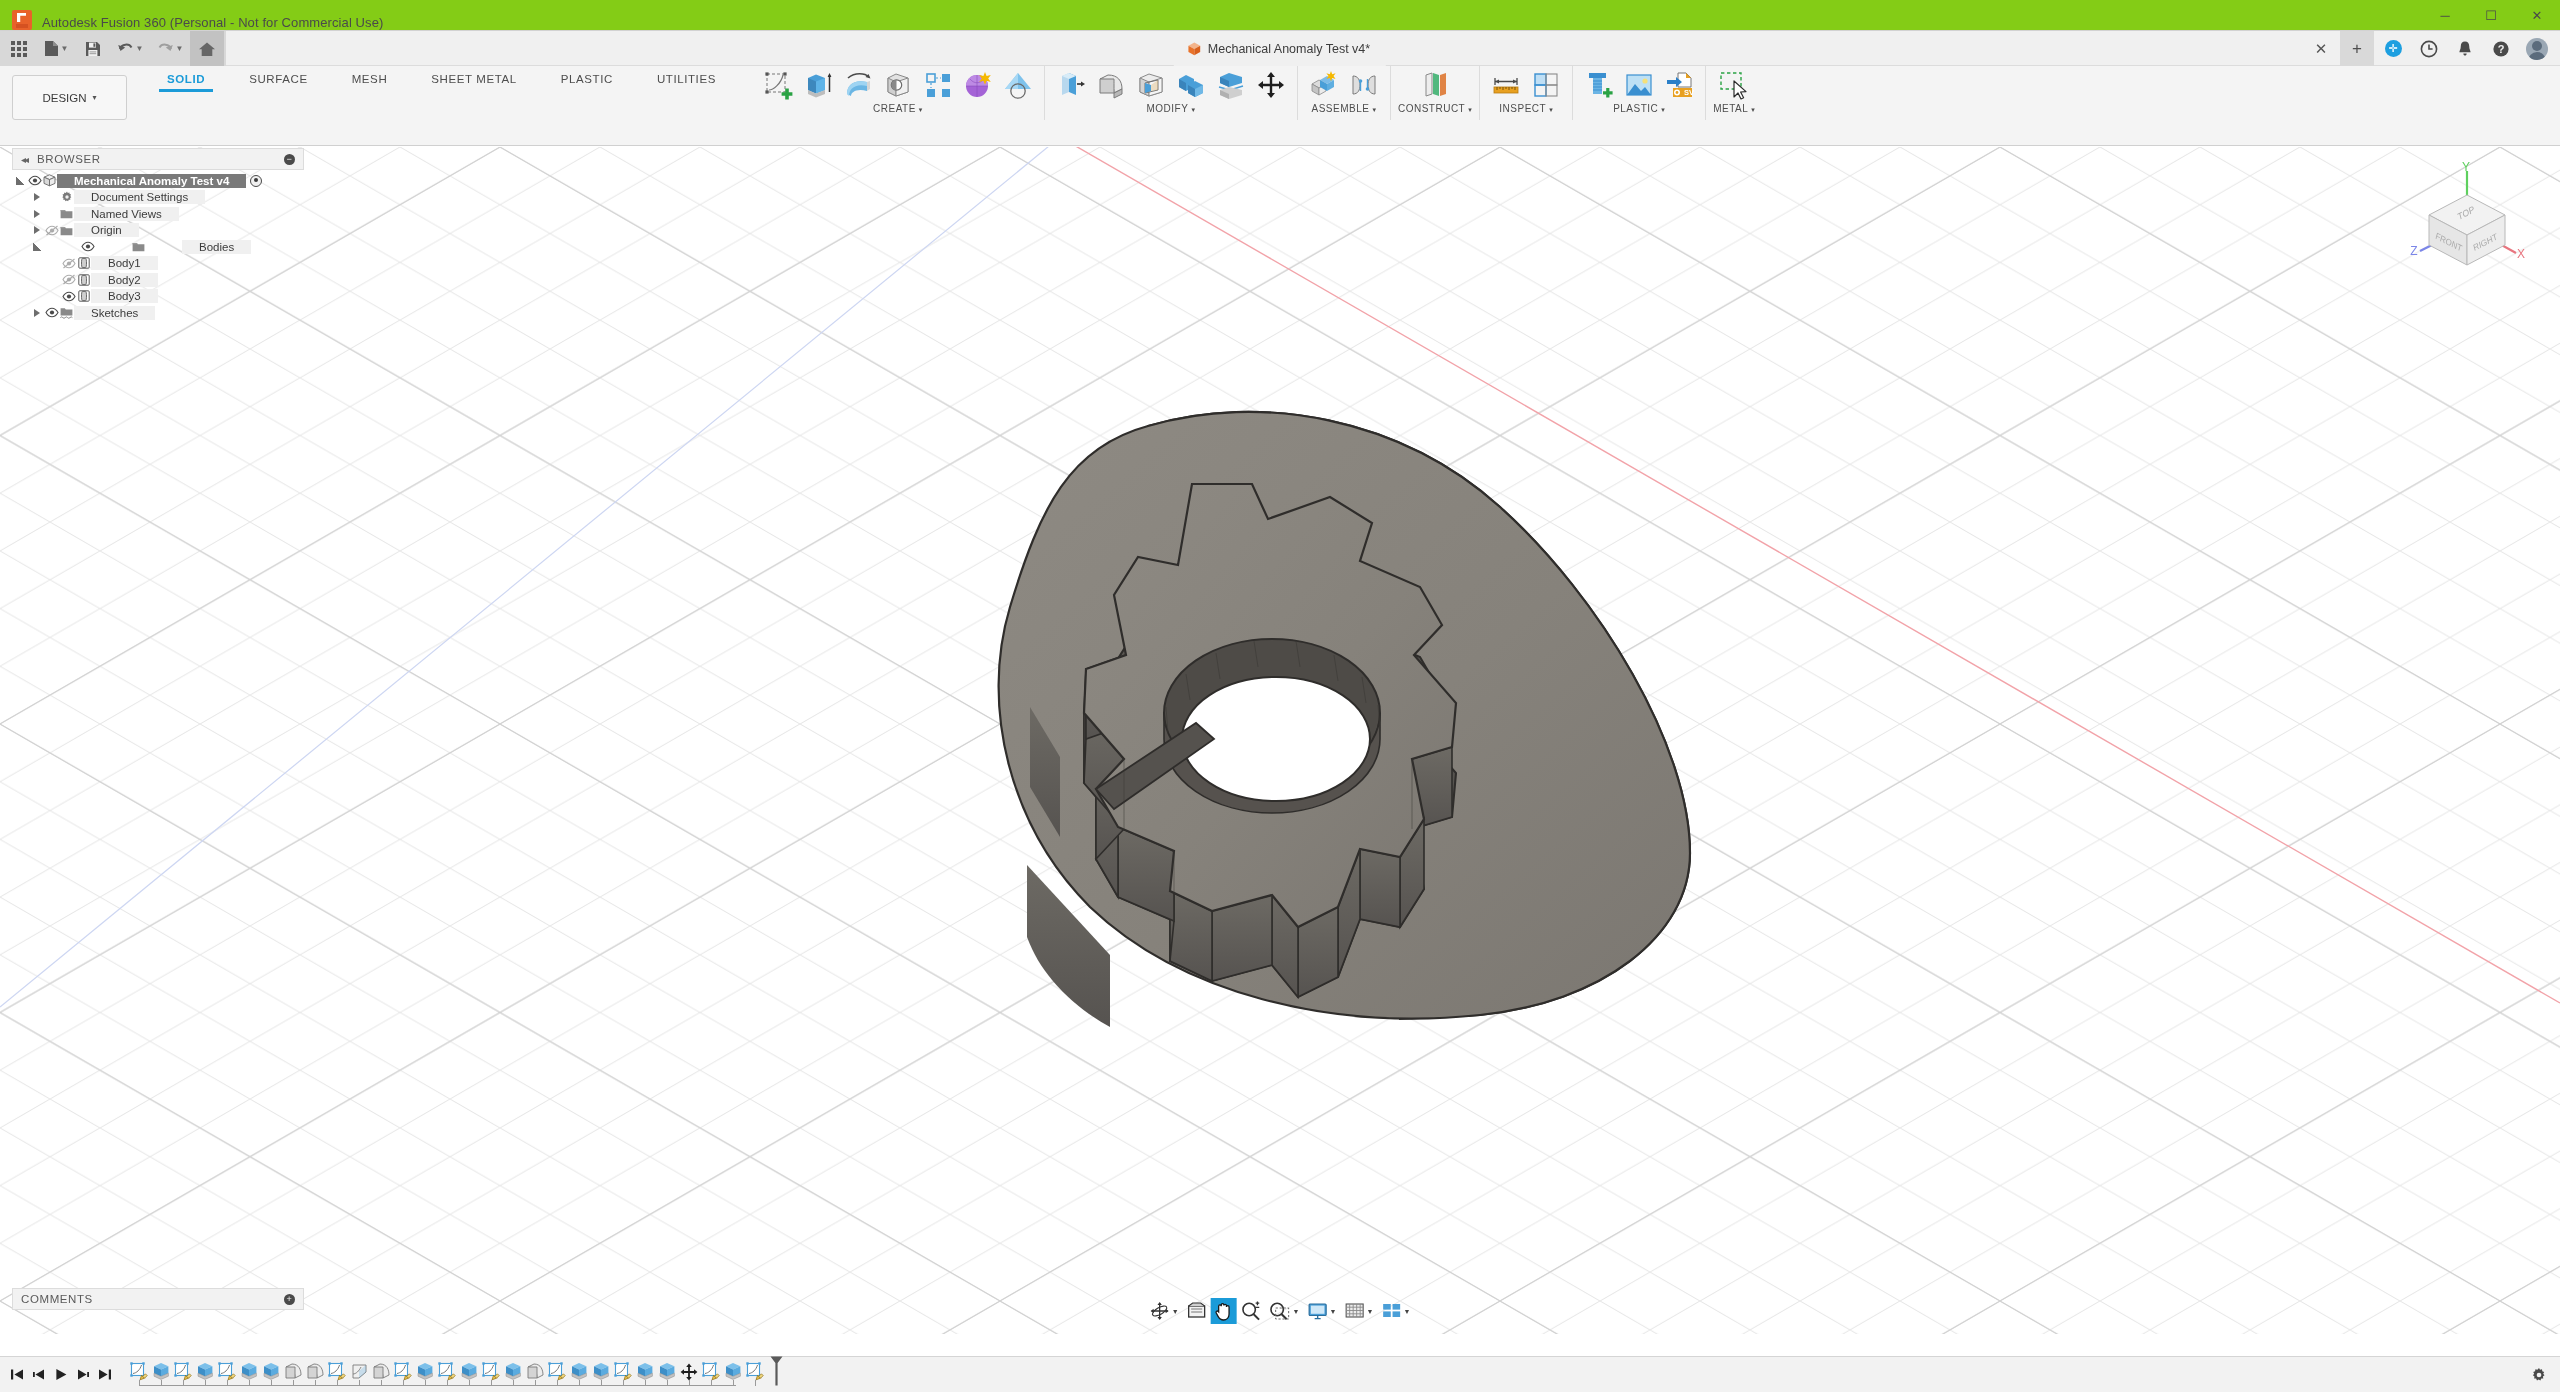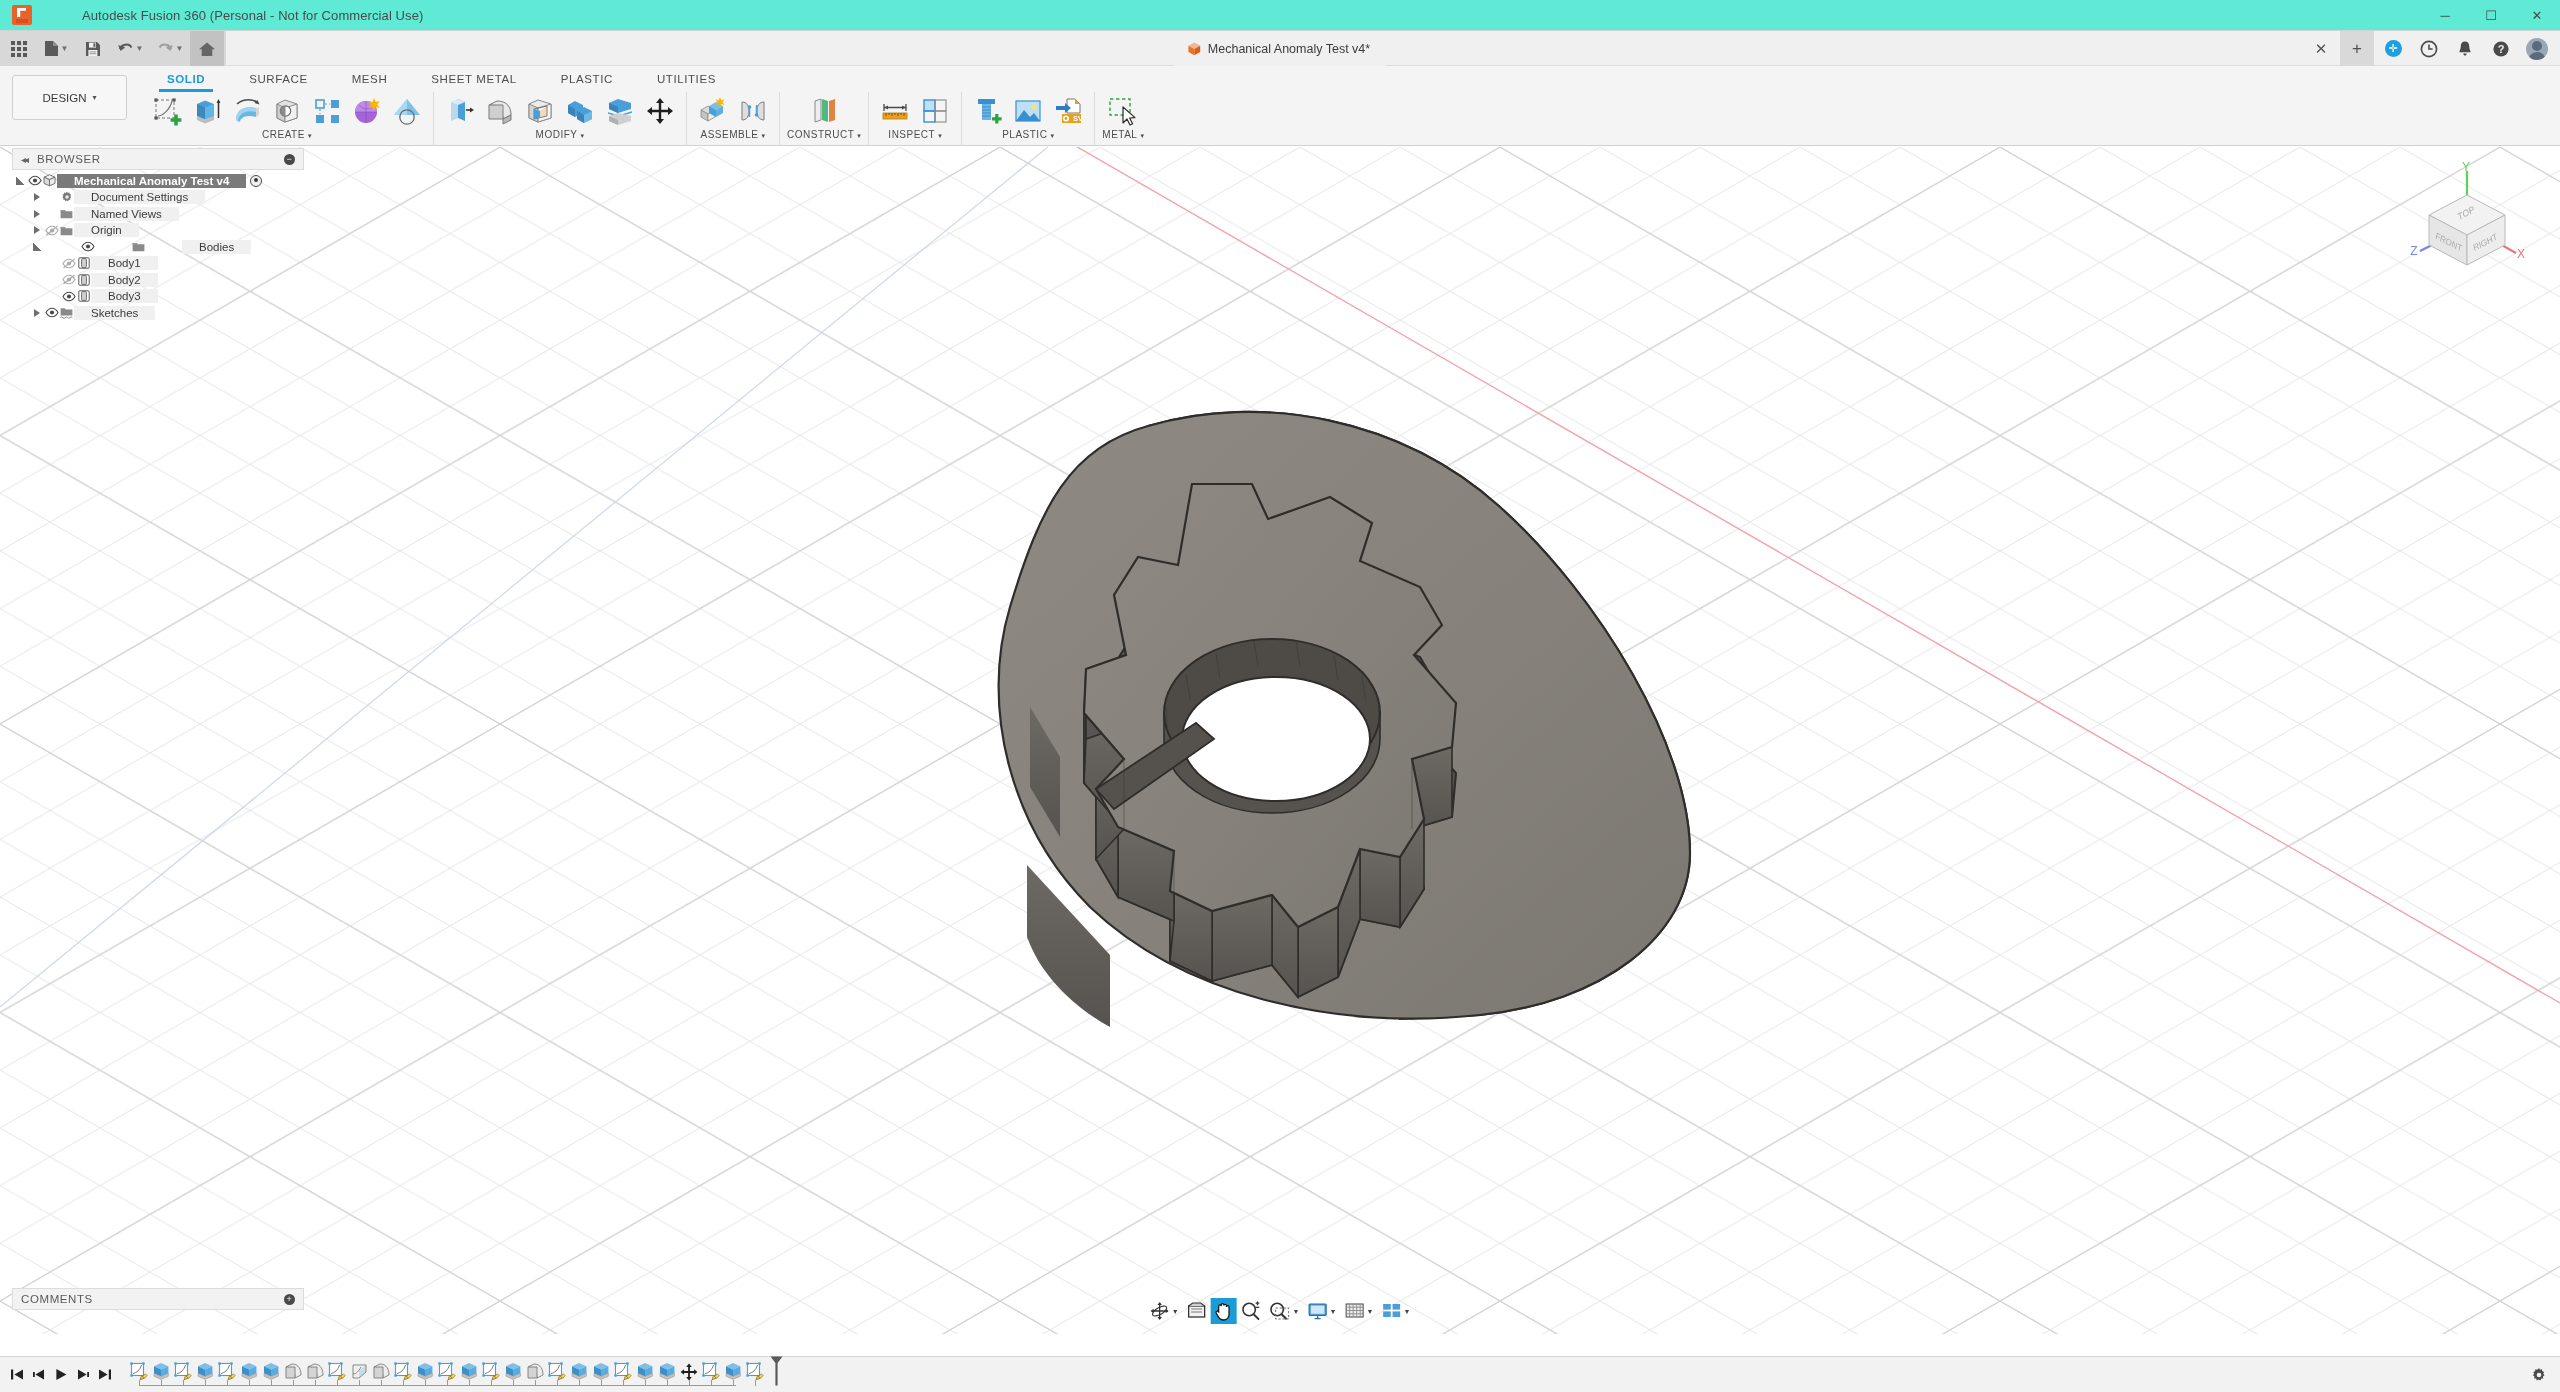--- a/index.html
+++ b/index.html
@@ -5,22 +5,22 @@
   * { box-sizing: border-box; margin:0; padding:0; }
   html,body { width:2560px; height:1392px; overflow:hidden; }
   body {
     font-family: "Liberation Sans", sans-serif;
     background:#ffffff;
     -webkit-font-smoothing: antialiased;
   }
 
   
   .titlebar{
-    height:31px; background:#5eead4; border-bottom:1px solid #d2d2d2;
-    display:flex; align-items:center; position:relative;gap:40px;
+    height:31px; background:#84cc16; border-bottom:1px solid #d2d2d2;
+    display:flex; align-items:flex-end; position:relative;
   }
   .tb-logo{
     width:20px;height:20px;margin-left:12px;margin-right:10px;
     background:#e8622a; border-radius:2px; position:relative;
   }
   .tb-logo:after{
     content:""; position:absolute; left:5px; top:3px; width:9px; height:9px;
     background:#fff; clip-path: polygon(0 0,100% 0,100% 30%,36% 30%,36% 100%,0 100%);
   }
   .tb-logo:before{
@@ -69,21 +69,21 @@
 
   
   .ribbon{ background:#f4f4f4; border-bottom:1px solid #d0d0d0; height:80px;
            display:flex; align-items:stretch; position:relative;}
   .ws-selector{
     width:115px; margin:9px 0 9px 12px; border:1px solid #cfcfcf; border-radius:3px;
     background:#f7f7f7; display:flex;align-items:center;justify-content:center;
     font-size:11.5px;color:#3a3a3a; height:45px;
   }
   .ws-selector .carat{ font-size:8px;margin-left:6px;color:#555;}
-  .ribbon-main{ flex:1; display:flex; flex-direction:column; }
+  .ribbon-main{ flex:1; display:flex; flex-direction:row; }
   .tabstrip{ display:flex; align-items:center; height:26px; padding-left:18px; gap:0; }
   .rtab{ font-size:11.5px; color:#4d4d4d; letter-spacing:.6px; padding:0 22px;
          height:26px; line-height:26px; position:relative; }
   .rtab.active{ color:#1b9bd8; font-weight:bold; }
   .rtab.active:after{ content:""; position:absolute; left:14px; right:14px; bottom:0; height:3px;
          background:#1b9bd8; }
   .panels{ display:flex; align-items:flex-start; height:54px; padding-left:14px; }
   .panel{ display:flex; flex-direction:column; align-items:center; position:relative;
           padding:0 7px; height:54px; }
   .panel + .panel{ border-left:1px solid #dcdcdc; }

